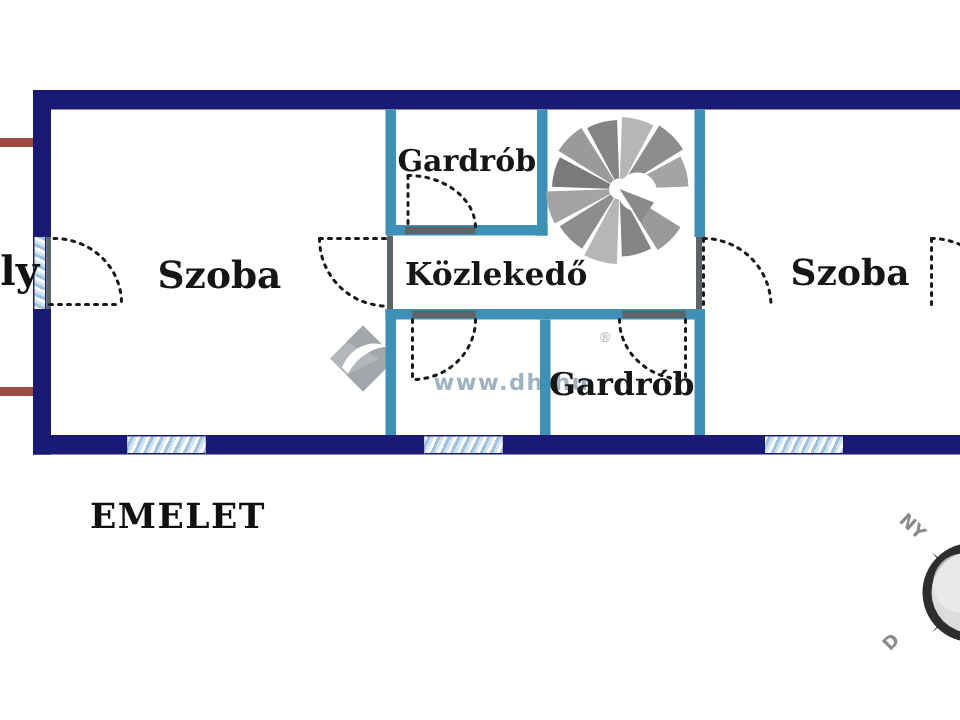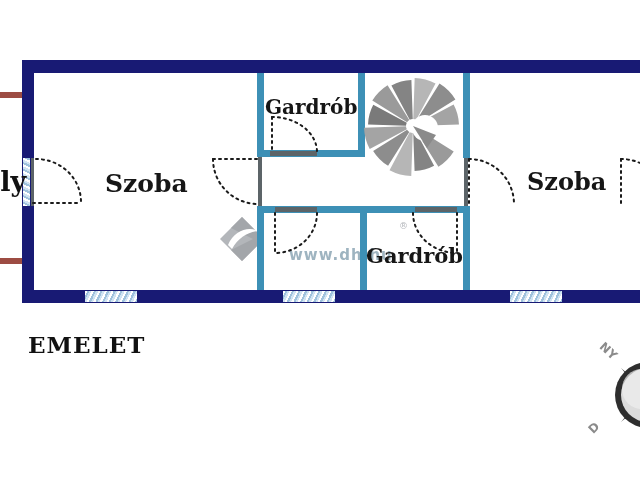--- a/index.html
+++ b/index.html
@@ -17,21 +17,21 @@
     background:repeating-linear-gradient(115deg,#ffffff 0 2px,#9fc2dd 2px 4px,#cfe3f2 4px 6px);
     box-sizing:border-box;border-top:1px solid #181a74;border-bottom:1px solid #181a74;
   }
   .window-v{
     background:repeating-linear-gradient(25deg,#ffffff 0 2px,#9fc2dd 2px 4px,#cfe3f2 4px 6px);
     box-sizing:border-box;border-left:1px solid #181a74;border-right:1px solid #181a74;
   }
   .balcony-line{background:#9d4c43;}
   
   .room-label{color:#161616;font-weight:bold;white-space:nowrap;z-index:30;}
-  .floor-label{color:#111;font-weight:bold;font-size:23px;letter-spacing:1px;z-index:30;}
+  .floor-label{color:#111;font-weight:bold;font-size:23px;letter-spacing:1px;z-index:30;margin-left:32px;}
   .balcony-label{color:#111;font-weight:bold;font-size:27px;z-index:30;}
   
   .wm-brand{
     color:#a9adb2;font-size:20px;font-variant:small-caps;letter-spacing:3px;font-weight:600;
     white-space:nowrap;z-index:2;
   }
   .wm-reg{color:#b2b5ba;font-size:9px;z-index:2;}
   .wm-url{
     color:#8ea7b6;font-family:"DejaVu Sans","Liberation Sans",sans-serif;
     font-weight:bold;font-size:15px;letter-spacing:1px;opacity:.85;z-index:2;white-space:nowrap;
@@ -130,20 +130,21 @@
       <path d="M46.81936684998751,53.28630093950124 L9.735567949912586,73.00410657650866 A49,49 0 0 1 4.029849476064307,51.710075338422534 L46.00426421086633,50.244296476917505 A7,7 0 0 0 46.81936684998751,53.28630093950124 Z" fill="#a4a4a4"></path>
       <path d="M46.00426421086633,49.755703523082495 L8.027412784140694,48.42952264838746 A45,45 0 0 1 13.26735832134829,28.87377967463491 L46.81936684998751,46.71369906049876 A7,7 0 0 0 46.00426421086633,49.755703523082495 Z" fill="#7a7a7a"></path>
       <path d="M47.063663326905015,46.29056515036757 L12.293691384491552,24.56387531680617 A48,48 0 0 1 27.56387531680616,9.293691384491552 L49.29056515036756,44.063663326905015 A7,7 0 0 0 47.063663326905015,46.29056515036757 Z" fill="#9a9a9a"></path>
       <path d="M49.71369906049876,43.81936684998751 L31.404308111849026,9.384410728489357 A46,46 0 0 1 51.394623151684925,4.028021957121602 L52.75570352308249,43.00426421086633 A7,7 0 0 0 49.71369906049876,43.81936684998751 Z" fill="#848484"></path>
       <circle cx="65" cy="52" r="13" fill="#ffffff"></circle>
       <path d="M53,50 L76,59 L67,72 Z" fill="#8a8a8a"></path>
     </svg>
 
   <div class="abs room-label" style="left:105px;top:169px;font-size:25px;">Szoba</div>
   <div class="abs room-label" style="left:265px;top:95px;font-size:20px;">Gardrób</div>
+  <div class="abs room-label" style="left:270px;top:170px;font-size:21px;">Közlekedő</div>
   <div class="abs room-label" style="left:366px;top:243px;font-size:21px;">Gardrób</div>
   <div class="abs room-label" style="left:527px;top:167px;font-size:24px;">Szoba</div>
 
   <div class="abs balcony-label" style="left:-17px;top:166px;">ély</div>
 
   <div class="abs floor-label" style="left:28px;top:331px;">EMELET</div>
 
   <svg class="abs z40" style="left:588px;top:335px;width:120px;height:120px;" viewBox="0 0 120 120">
     <polygon points="33,33 55,52 52,55" fill="#2e2e2e"></polygon>
     <polygon points="33,87 55,68 52,65" fill="#2e2e2e"></polygon>

